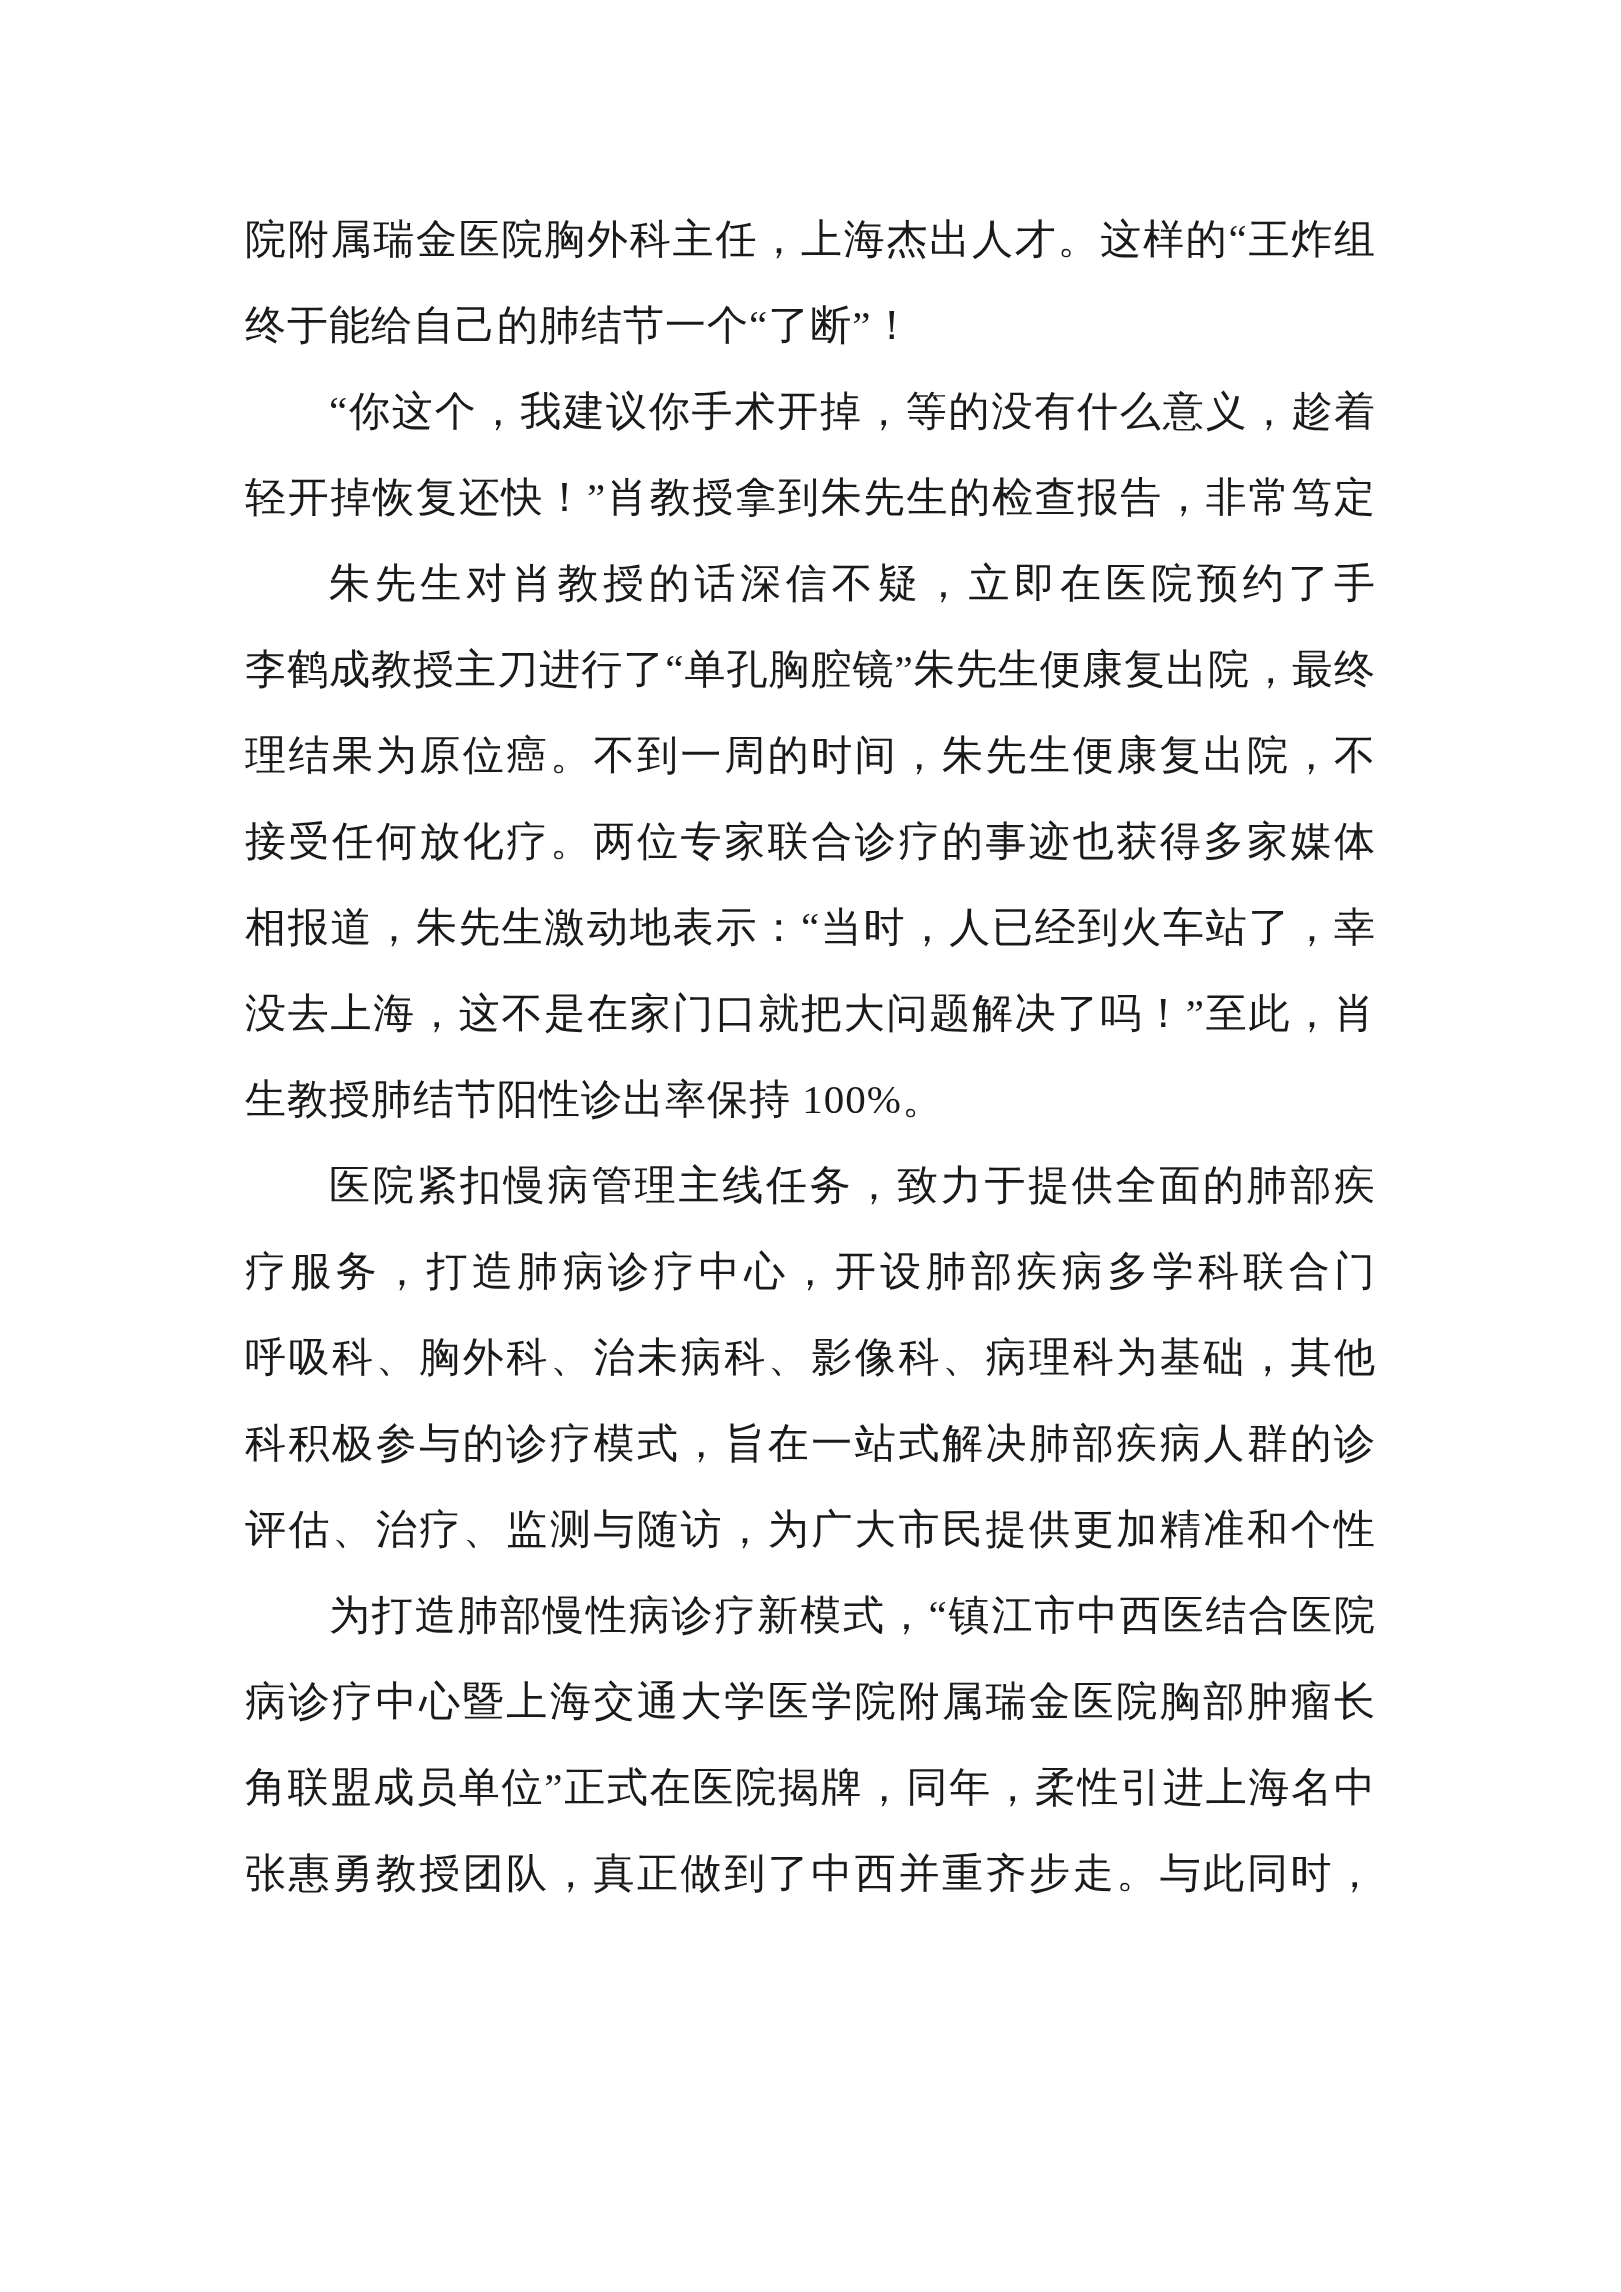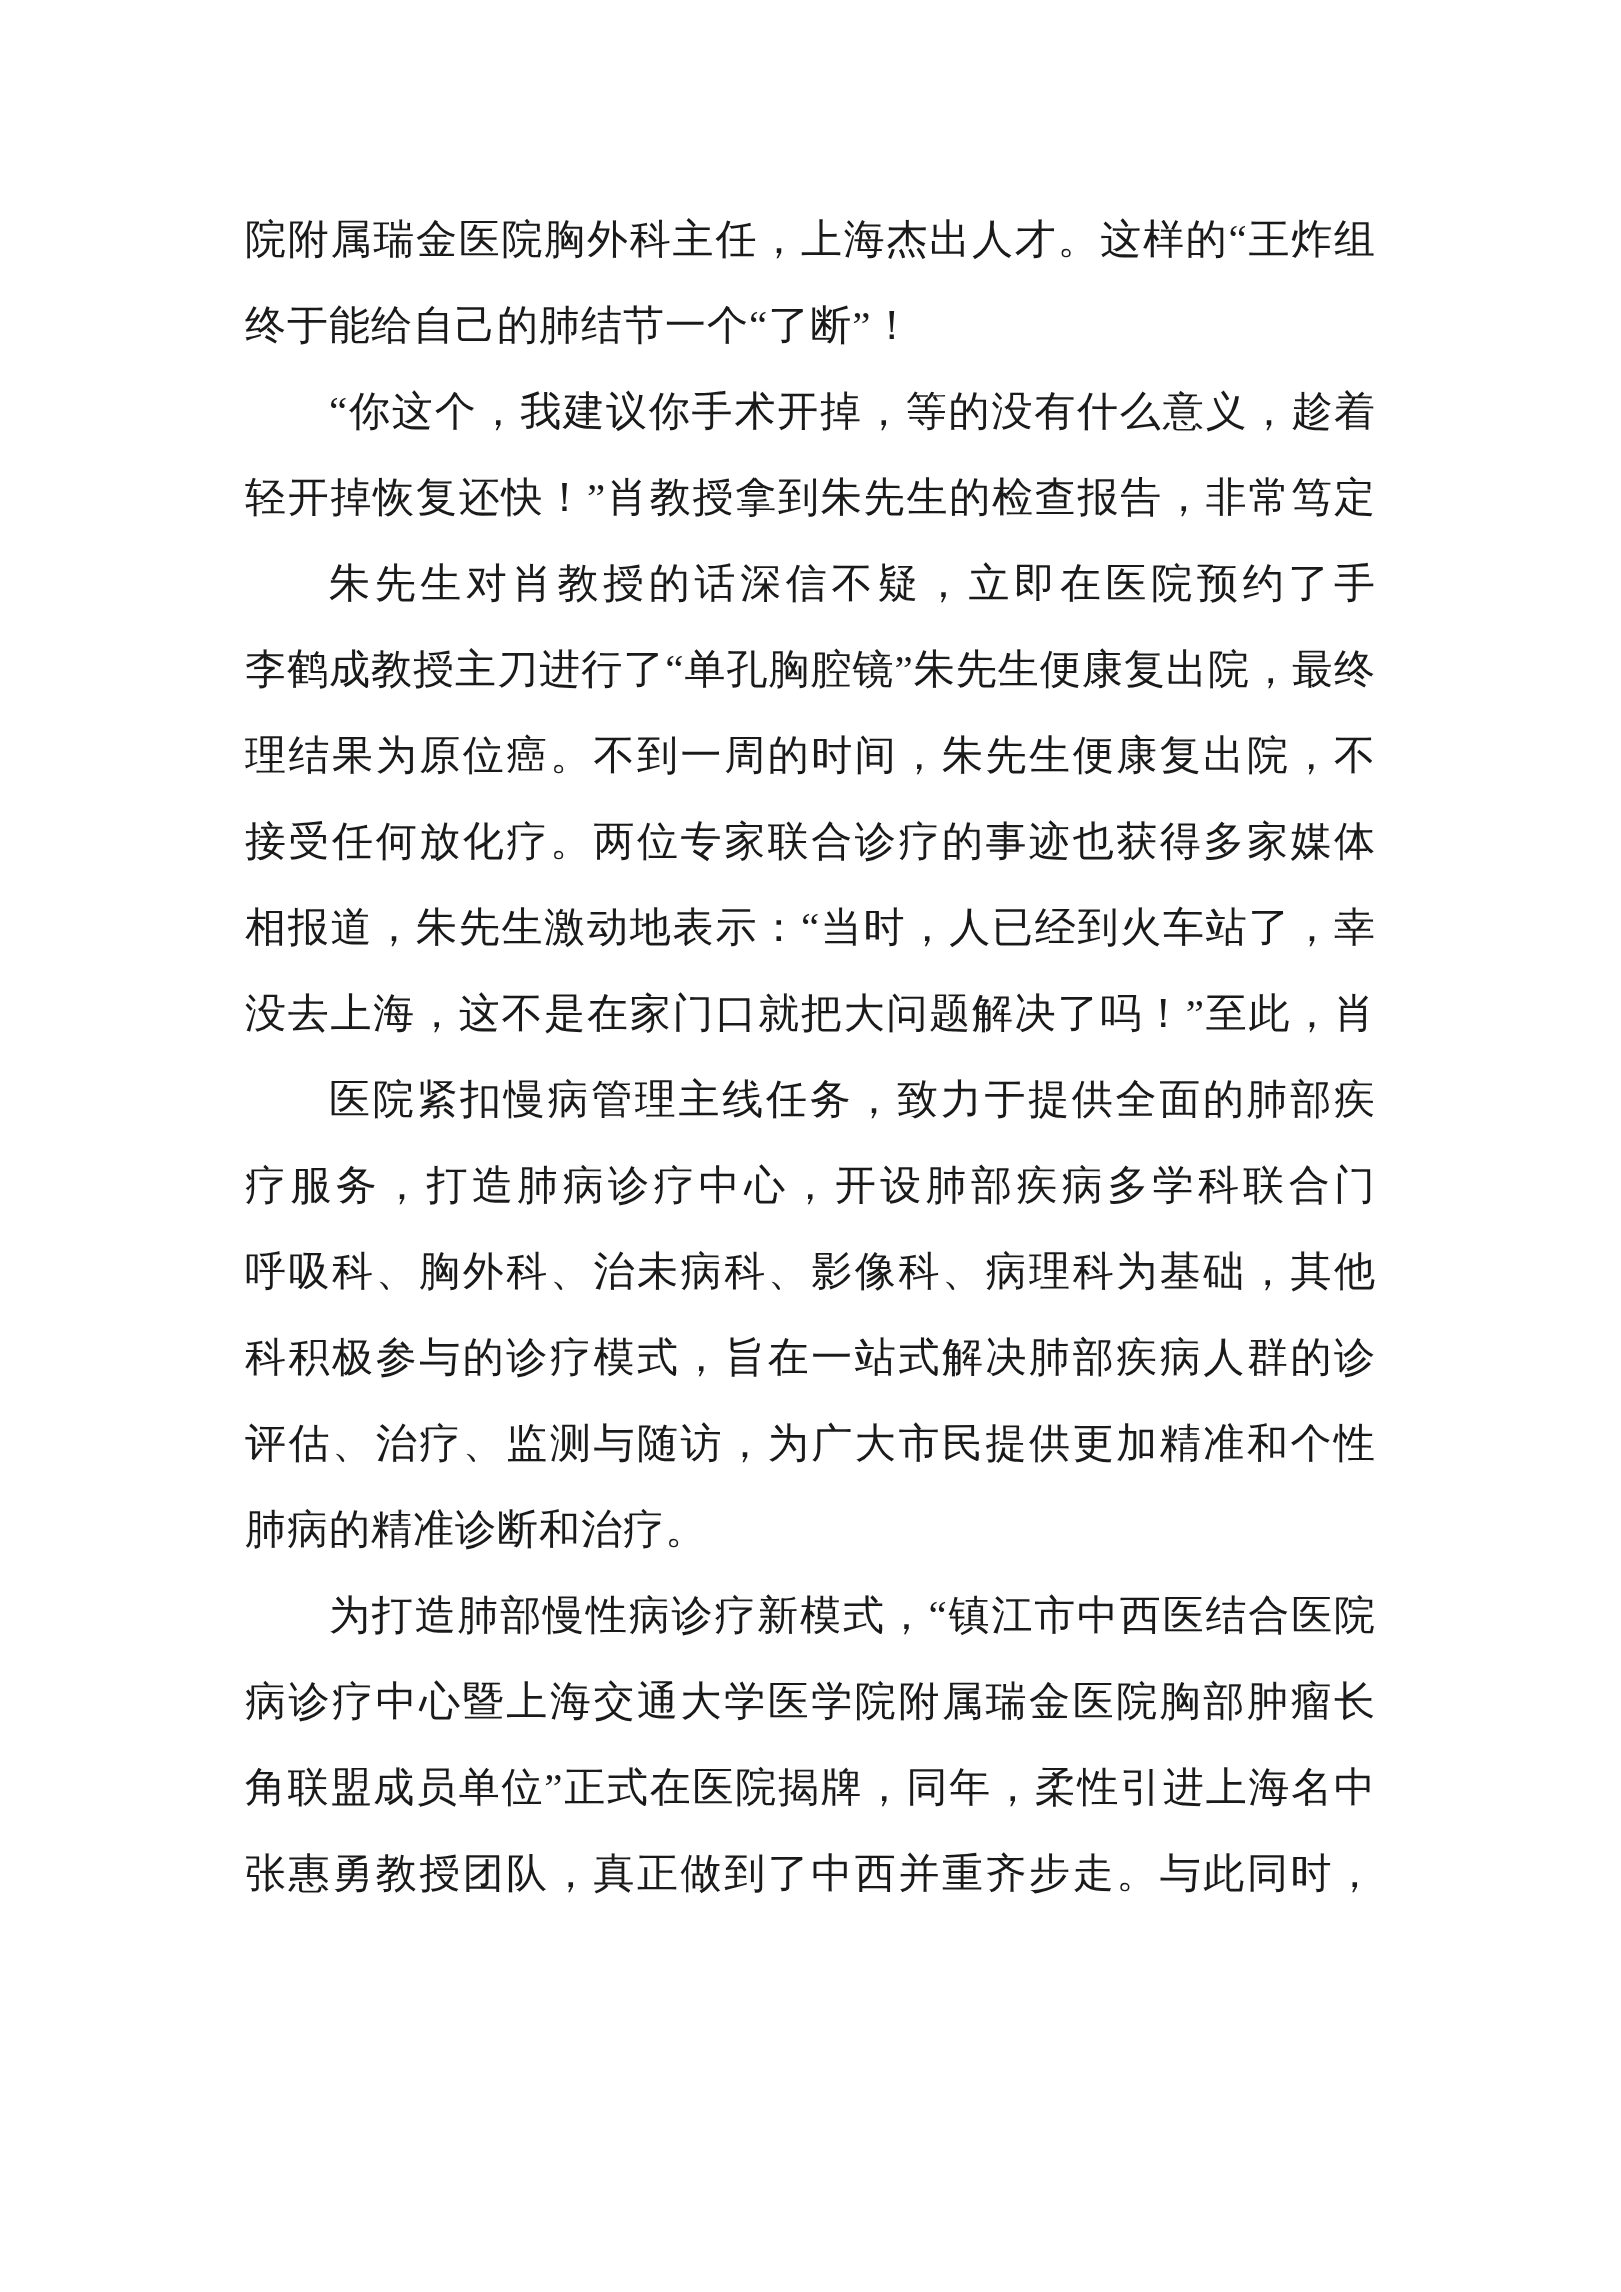--- a/index.html
+++ b/index.html
@@ -48,25 +48,25 @@
       <div class="line">院附属瑞金医院胸外科主任，上海杰出人才。这样的“王炸组合”，</div>
       <div class="line para-end">终于能给自己的肺结节一个“了断”！</div>
       <div class="line indent">“你这个，我建议你手术开掉，等的没有什么意义，趁着年</div>
       <div class="line">轻开掉恢复还快！”肖教授拿到朱先生的检查报告，非常笃定地</div>
       <div class="line indent">朱先生对肖教授的话深信不疑，立即在医院预约了手术，由</div>
       <div class="line">李鹤成教授主刀进行了“单孔胸腔镜”朱先生便康复出院，最终病</div>
       <div class="line">理结果为原位癌。不到一周的时间，朱先生便康复出院，不需要</div>
       <div class="line">接受任何放化疗。两位专家联合诊疗的事迹也获得多家媒体的争</div>
       <div class="line">相报道，朱先生激动地表示：“当时，人已经到火车站了，幸好</div>
       <div class="line">没去上海，这不是在家门口就把大问题解决了吗！”至此，肖湘</div>
+      <div class="line para-end">生教授肺结节阳性诊出率保持 100%。</div>
       <div class="line indent">医院紧扣慢病管理主线任务，致力于提供全面的肺部疾病诊</div>
       <div class="line">疗服务，打造肺病诊疗中心，开设肺部疾病多学科联合门诊，以</div>
       <div class="line">呼吸科、胸外科、治未病科、影像科、病理科为基础，其他多学</div>
       <div class="line">科积极参与的诊疗模式，旨在一站式解决肺部疾病人群的诊断、</div>
       <div class="line">评估、治疗、监测与随访，为广大市民提供更加精准和个性化的</div>
-      <div class="line para-end">肺病的精准诊断和治疗。</div>
       <div class="line indent">为打造肺部慢性病诊疗新模式，“镇江市中西医结合医院肺</div>
       <div class="line">病诊疗中心暨上海交通大学医学院附属瑞金医院胸部肿瘤长三</div>
       <div class="line">角联盟成员单位”正式在医院揭牌，同年，柔性引进上海名中医</div>
       <div class="line">张惠勇教授团队，真正做到了中西并重齐步走。与此同时，医院</div>
     </div>
 </div>
 
 
 </body></html>

